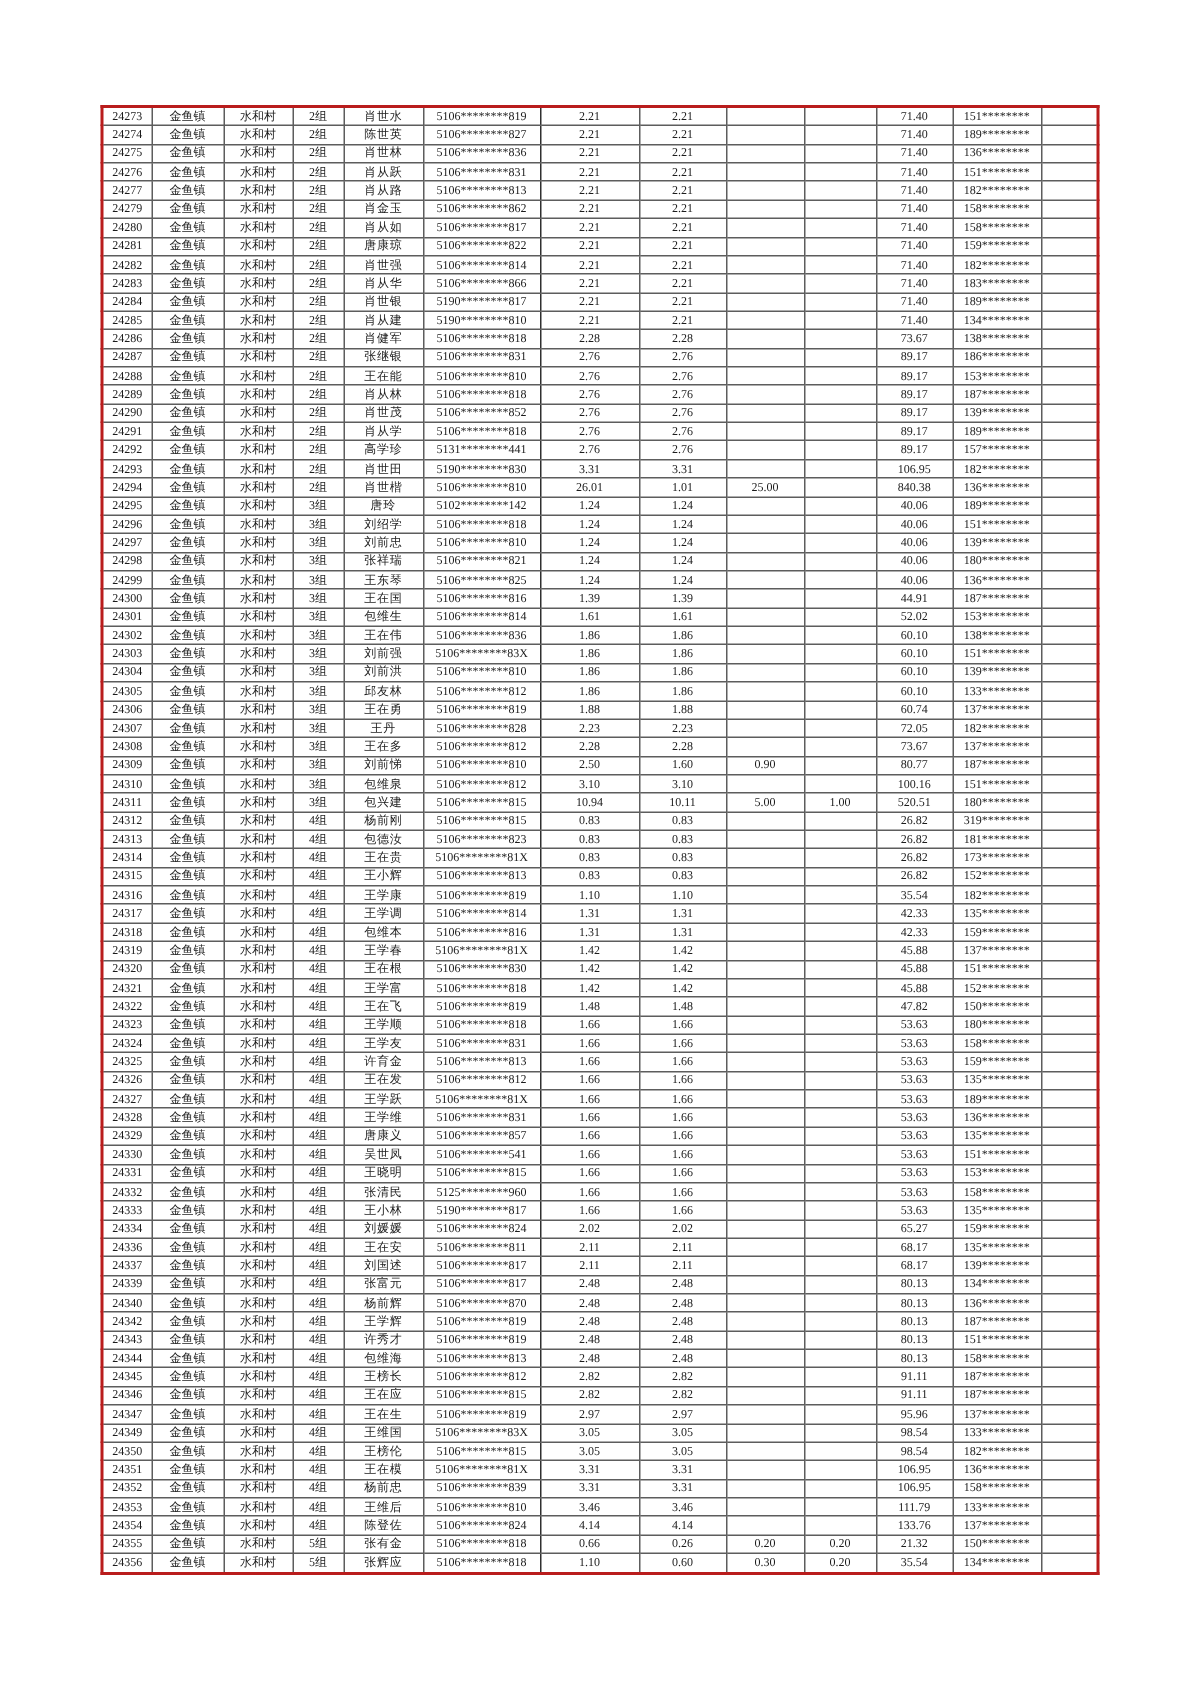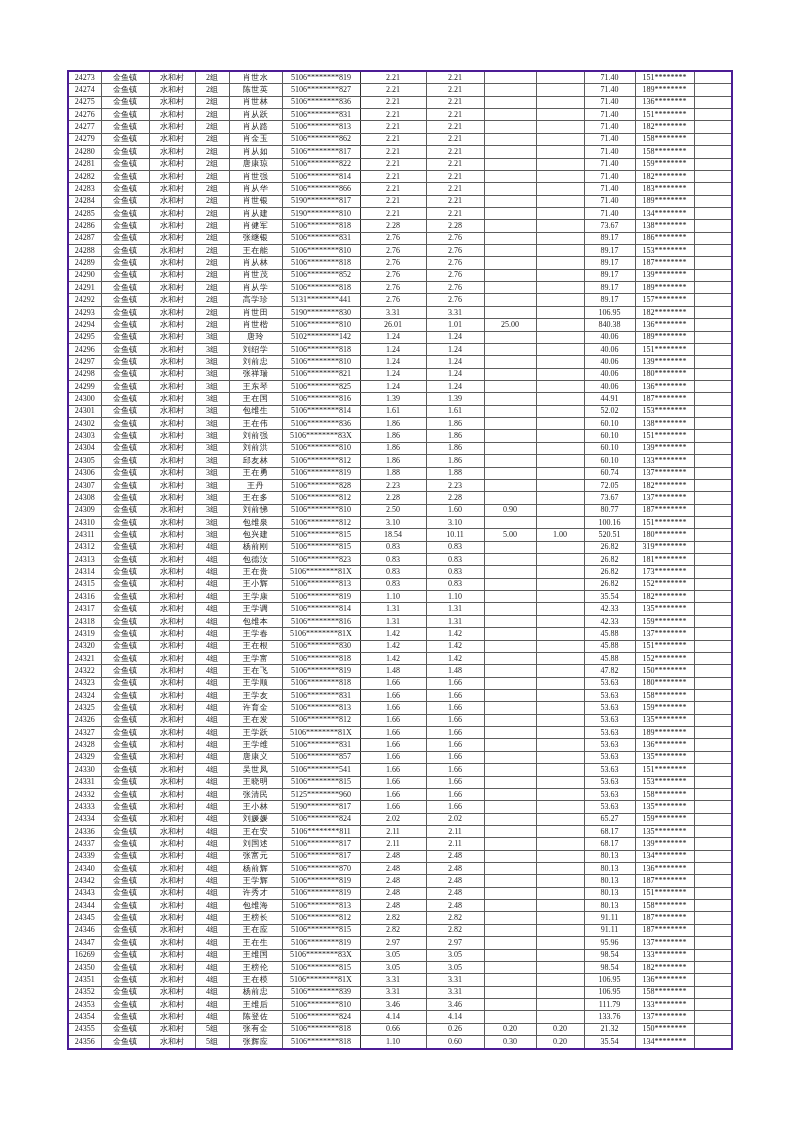--- a/index.html
+++ b/index.html
@@ -16,21 +16,21 @@
     font-family: "Liberation Serif", "DejaVu Serif", serif;
   }
   table.records {
     position: absolute;
     left: 67px;
     top: 70px;
     width: 664px;
     height: 980px;
     table-layout: fixed;
     border-collapse: collapse;
-    border: 2px solid #4c1d95;
+    border: 2px solid #b91c1c;
     font-size: 8px;
     color: #1c1c1c;
   }
   table.records td {
     border: 1px solid #5d5d5d;
     padding: 0;
     margin: 0;
     text-align: center;
     vertical-align: middle;
     white-space: nowrap;
@@ -634,21 +634,21 @@
           <td>151********</td>
           <td></td>
         </tr>
         <tr>
           <td>24311</td>
           <td>金鱼镇</td>
           <td>水和村</td>
           <td>3组</td>
           <td class="c-name">包兴建</td>
           <td class="c-id">5106********815</td>
-          <td>18.54</td>
+          <td>10.94</td>
           <td>10.11</td>
           <td>5.00</td>
           <td>1.00</td>
           <td>520.51</td>
           <td>180********</td>
           <td></td>
         </tr>
         <tr>
           <td>24312</td>
           <td>金鱼镇</td>
@@ -1138,21 +1138,21 @@
           <td class="c-id">5106********819</td>
           <td>2.97</td>
           <td>2.97</td>
           <td></td>
           <td></td>
           <td>95.96</td>
           <td>137********</td>
           <td></td>
         </tr>
         <tr>
-          <td>16269</td>
+          <td>24349</td>
           <td>金鱼镇</td>
           <td>水和村</td>
           <td>4组</td>
           <td class="c-name">王维国</td>
           <td class="c-id">5106********83X</td>
           <td>3.05</td>
           <td>3.05</td>
           <td></td>
           <td></td>
           <td>98.54</td>

